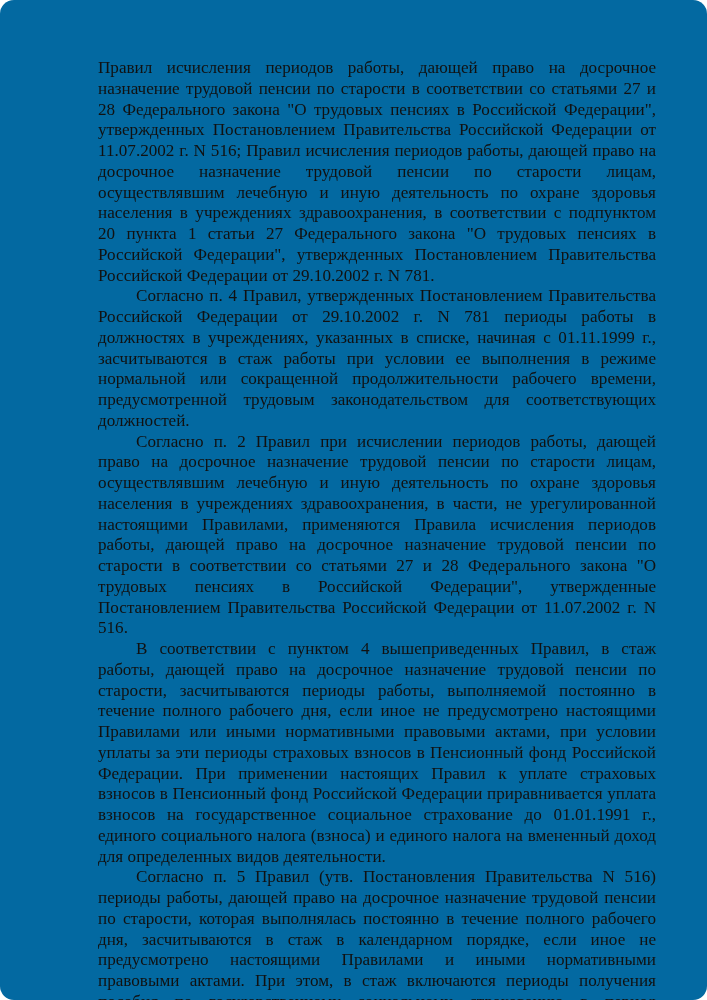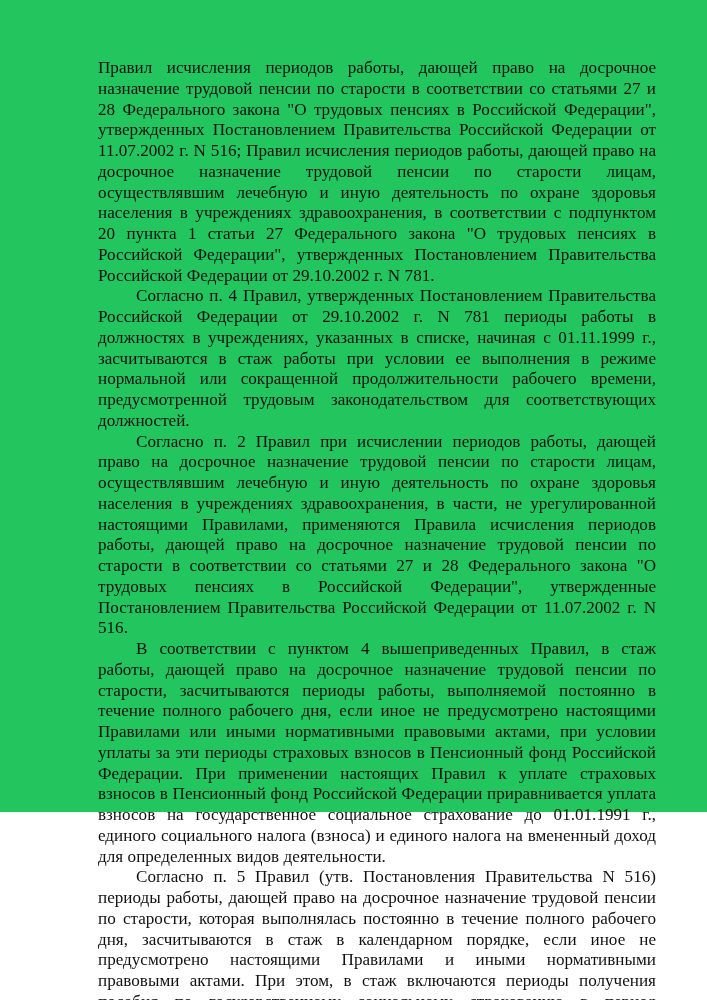--- a/index.html
+++ b/index.html
@@ -12,23 +12,24 @@
     width: 707px;
     height: 1000px;
     overflow: hidden;
     font-family: "Liberation Serif", "DejaVu Serif", serif;
     color: #111111;
     -webkit-font-smoothing: antialiased;
   }
   .page {
     position: relative;
     width: 707px;
-    height: 812px;
-    background: #22c55e;
+    height: 1000px;
+    background: #0369a1;
     box-sizing: border-box;
+    border-radius: 14px;
   }
   .doc-body {
     position: absolute;
     left: 98px;
     top: 58px;
     width: 558px;
   }
   .para {
     margin: 0;
     padding: 0;

